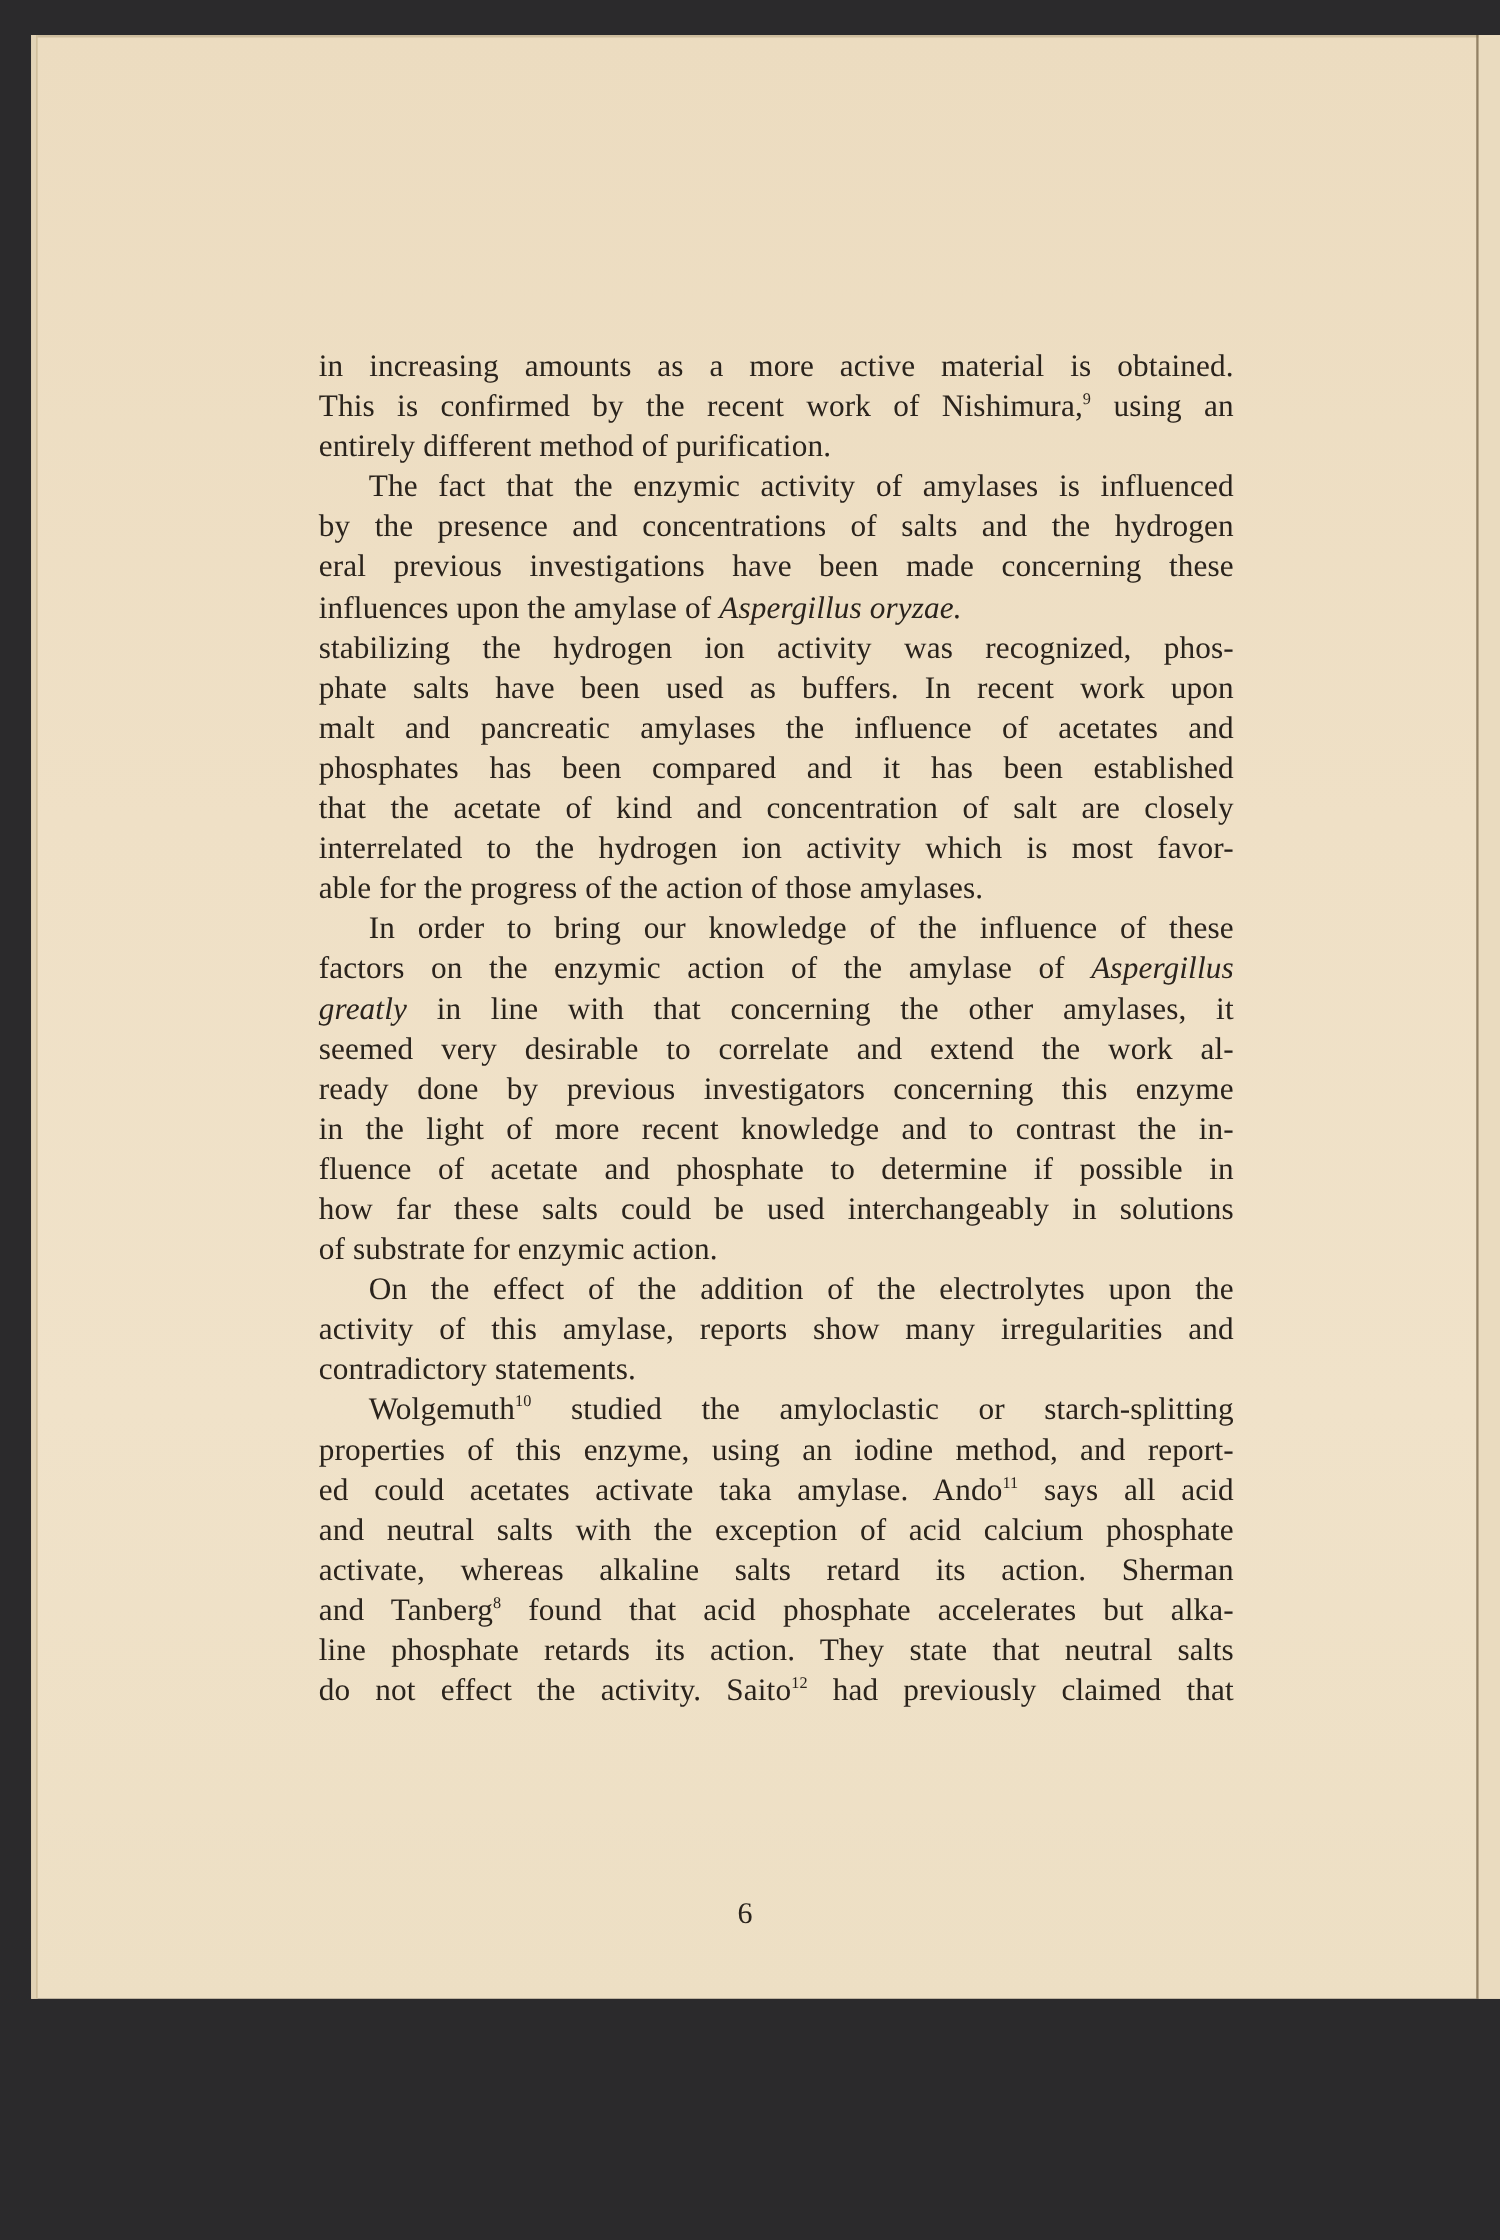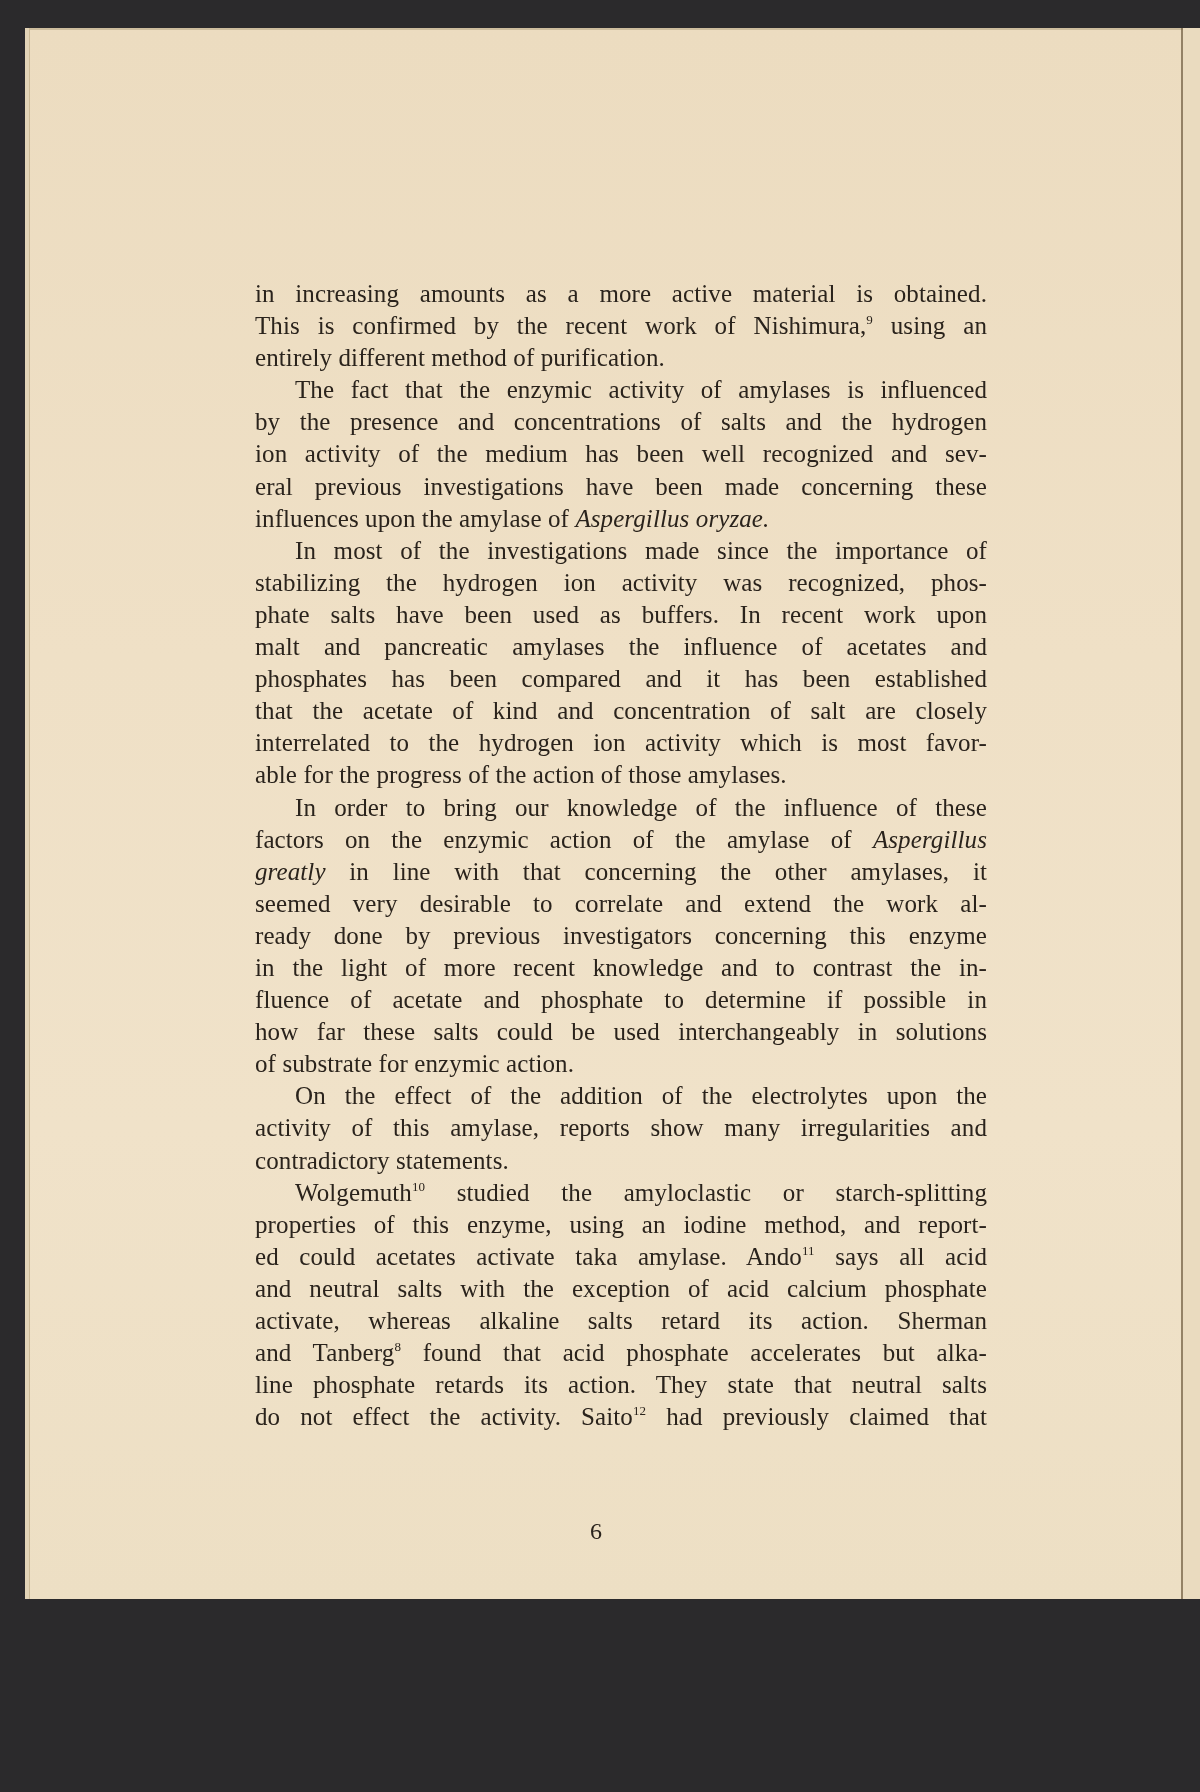--- a/index.html
+++ b/index.html
@@ -106,26 +106,24 @@
 
   <div class="text-block" id="text-block">
       <div class="para">
         <span class="line"><span>in increasing amounts as a more active material is obtained.</span></span>
         <span class="line"><span>This is confirmed by the recent work of Nishimura,</span><sup>9</sup><span> using an</span></span>
         <span class="line last"><span>entirely different method of purification.</span></span>
       </div>
       <div class="para">
         <span class="line indent"><span>The fact that the enzymic activity of amylases is influenced</span></span>
         <span class="line"><span>by the presence and concentrations of salts and the hydrogen</span></span>
-        <span class="line"><span>ion activity of the medium has been well recognized and sev-</span></span>
         <span class="line"><span>eral previous investigations have been made concerning these</span></span>
         <span class="line last"><span>influences upon the amylase of </span><i>Aspergillus oryzae.</i></span>
       </div>
       <div class="para">
-        <span class="line indent"><span>In most of the investigations made since the importance of</span></span>
         <span class="line"><span>stabilizing the hydrogen ion activity was recognized, phos-</span></span>
         <span class="line"><span>phate salts have been used as buffers.  In recent work upon</span></span>
         <span class="line"><span>malt and pancreatic amylases the influence of acetates and</span></span>
         <span class="line"><span>phosphates has been compared and it has been established</span></span>
         <span class="line"><span>that the acetate of kind and concentration of salt are closely</span></span>
         <span class="line"><span>interrelated to the hydrogen ion activity which is most favor-</span></span>
         <span class="line last"><span>able for the progress of the action of those amylases.</span></span>
       </div>
       <div class="para">
         <span class="line indent"><span>In order to bring our knowledge of the influence of these</span></span>

